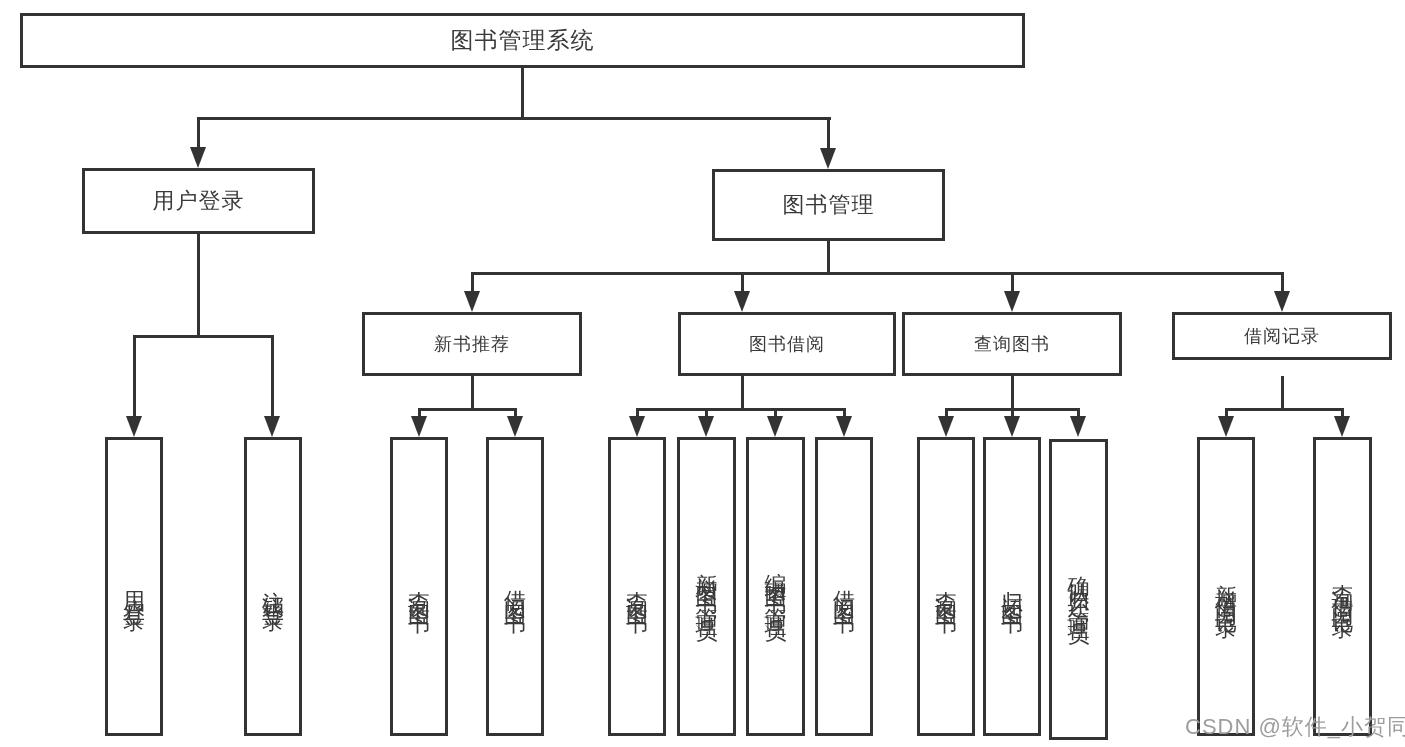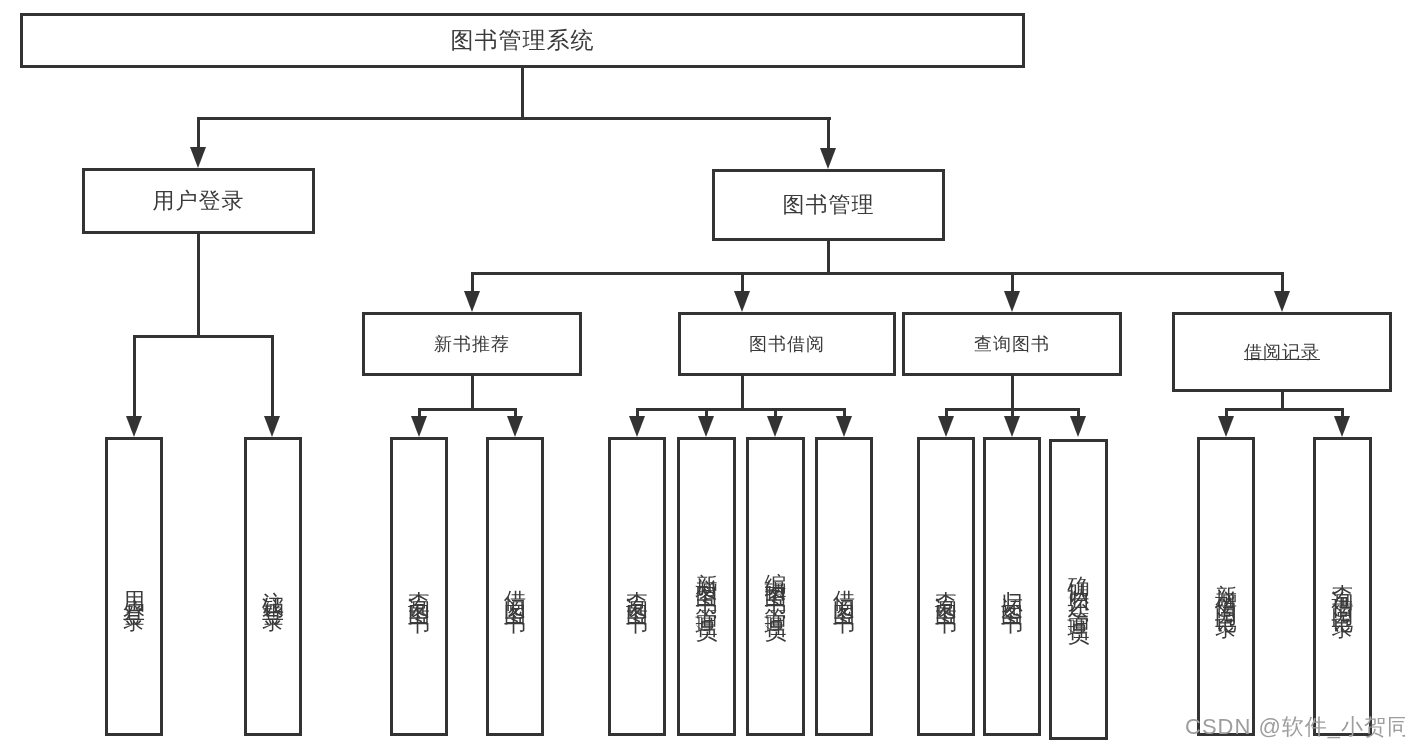--- a/index.html
+++ b/index.html
@@ -135,21 +135,21 @@
 
   <div class="box lvl3" style="left:362px; top:312px; width:220px; height:64px;">
     <span>新书推荐</span>
   </div>
   <div class="box lvl3" style="left:637px; top:312px; width:218px; height:64px;margin-left:41px;">
     <span>图书借阅</span>
   </div>
   <div class="box lvl3" style="left:902px; top:312px; width:220px; height:64px;">
     <span>查询图书</span>
   </div>
-  <div class="box lvl3" style="left:1172px; top:312px; width:220px; height:80px;text-decoration:underline;">
+  <div class="box lvl3" style="left:1172px; top:312px; width:220px; height:48px;">
     <span>借阅记录</span>
   </div>
 
   <div class="box leaf" style="left:105px; top:437px; width:58px; height:299px;">
     <span class="vtext">用户登录</span>
   </div>
   <div class="box leaf" style="left:244px; top:437px; width:58px; height:299px;">
     <span class="vtext">注销登录</span>
   </div>
 

